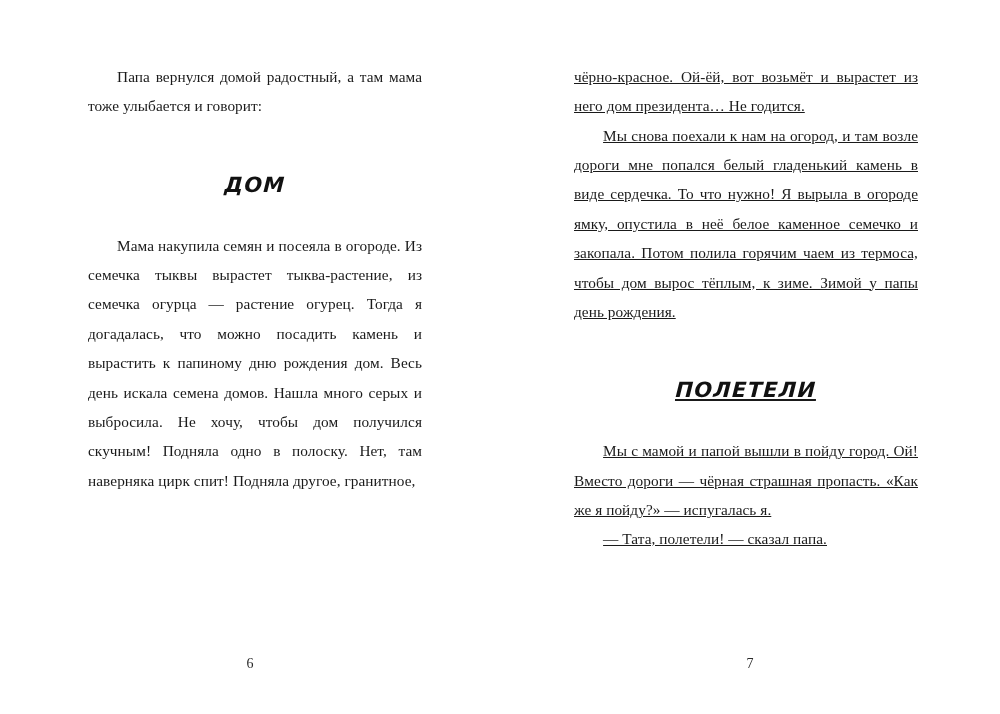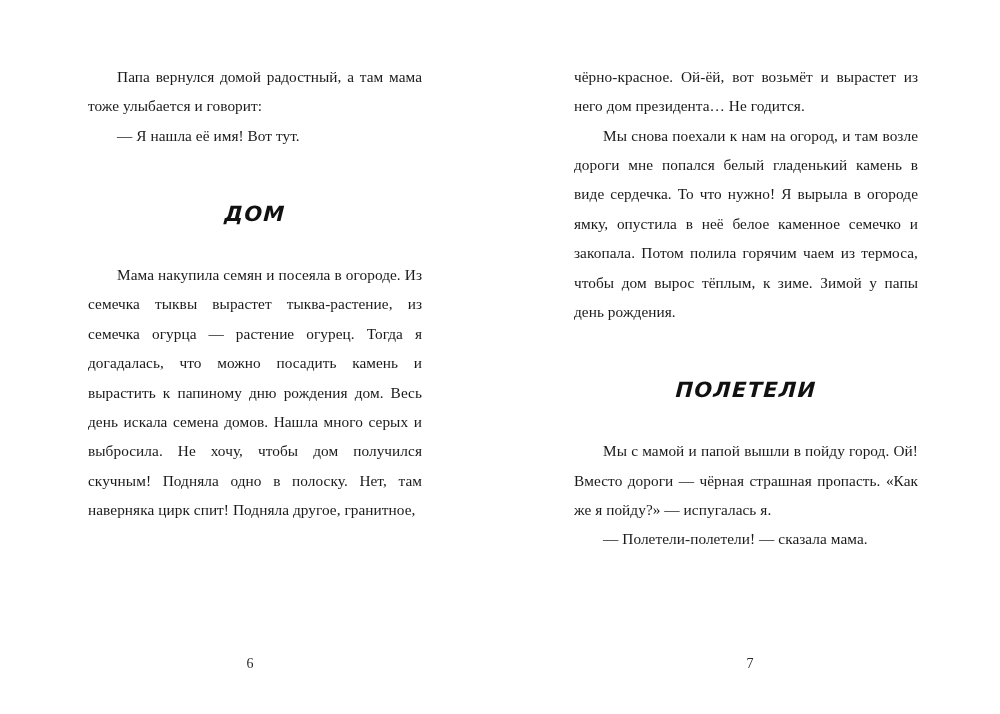--- a/index.html
+++ b/index.html
@@ -26,20 +26,21 @@
     position: relative;
     box-sizing: border-box;
     height: 714px;
     flex: 1 1 50%;
   }
   .page-left {
     padding: 62px 78px 0 88px;
   }
   .page-right {
     padding: 62px 82px 0 74px;
+    text-decoration: underline;
   }
   .col {
     width: 100%;
   }
   p.para {
     margin: 0;
     font-size: 15.3px;
     line-height: 1.92;
     text-align: justify;
     text-indent: 1.9em;
@@ -81,21 +82,20 @@
 </style>
 </head>
 <body>
 
 <div class="spread">
 
   <div class="page page-left">
     <div class="col">
 
       <p class="para">Папа вернулся домой радостный, а там мама тоже улыбается и говорит:</p>
-      <p class="para dialogue">— Я нашла её имя! Вот тут.</p>
 
       <div class="gap-before-chapter"></div>
       <h2 class="chapter">ДОМ</h2>
       <div class="gap-after-chapter"></div>
 
       <p class="para">Мама накупила семян и посеяла в огороде. Из семечка тыквы вырастет тыква-растение, из семечка огурца — растение огурец. Тогда я догадалась, что можно посадить камень и вырастить к папиному дню рождения дом. Весь день искала семена домов. Нашла много серых и выбросила. Не хочу, чтобы дом получился скучным! Подняла одно в полоску. Нет, там наверняка цирк спит! Подняла другое, гранитное,</p>
 
     </div>
     <div class="folio folio-left">6</div>
   </div>
@@ -104,19 +104,19 @@
     <div class="col">
 
       <p class="para noindent">чёрно-красное. Ой-ёй, вот возьмёт и вырастет из него дом президента… Не годится.</p>
       <p class="para">Мы снова поехали к нам на огород, и там возле дороги мне попался белый гладенький камень в виде сердечка. То что нужно! Я вырыла в огороде ямку, опустила в неё белое каменное семечко и закопала. Потом полила горячим чаем из термоса, чтобы дом вырос тёплым, к зиме. Зимой у папы день рождения.</p>
 
       <div class="gap-before-chapter"></div>
       <h2 class="chapter">ПОЛЕТЕЛИ</h2>
       <div class="gap-after-chapter"></div>
 
       <p class="para">Мы с мамой и папой вышли в пойду город. Ой! Вместо дороги — чёрная страшная пропасть. «Как же я пойду?» — испугалась я.</p>
-      <p class="para dialogue">— Полетели-полетели! — сказала мама.</p>
+      <p class="para dialogue">— Тата, полетели! — сказал папа.</p>
 
     </div>
     <div class="folio folio-right">7</div>
   </div>
 
 </div>
 
 </body></html>

